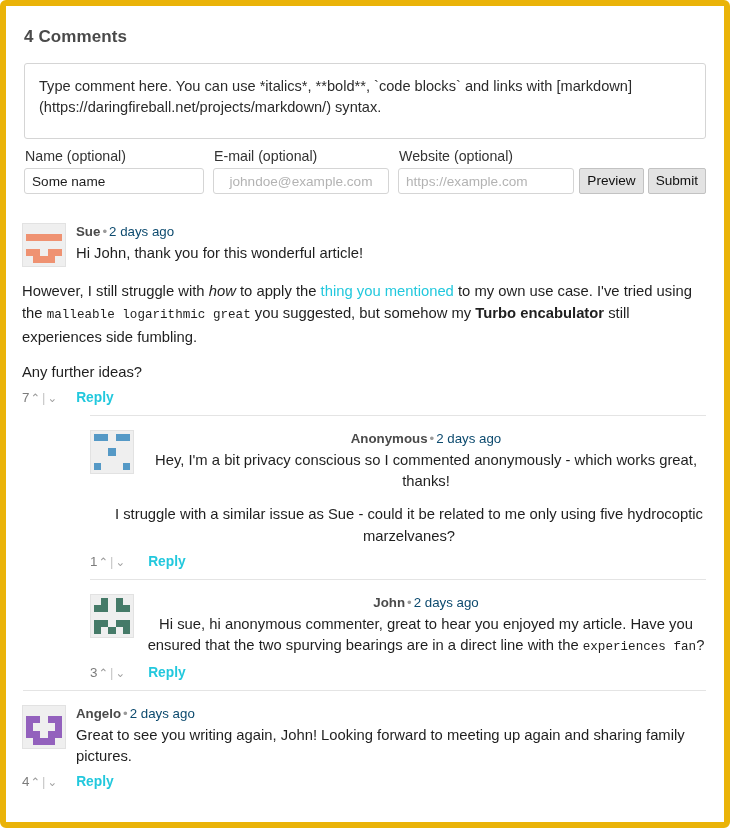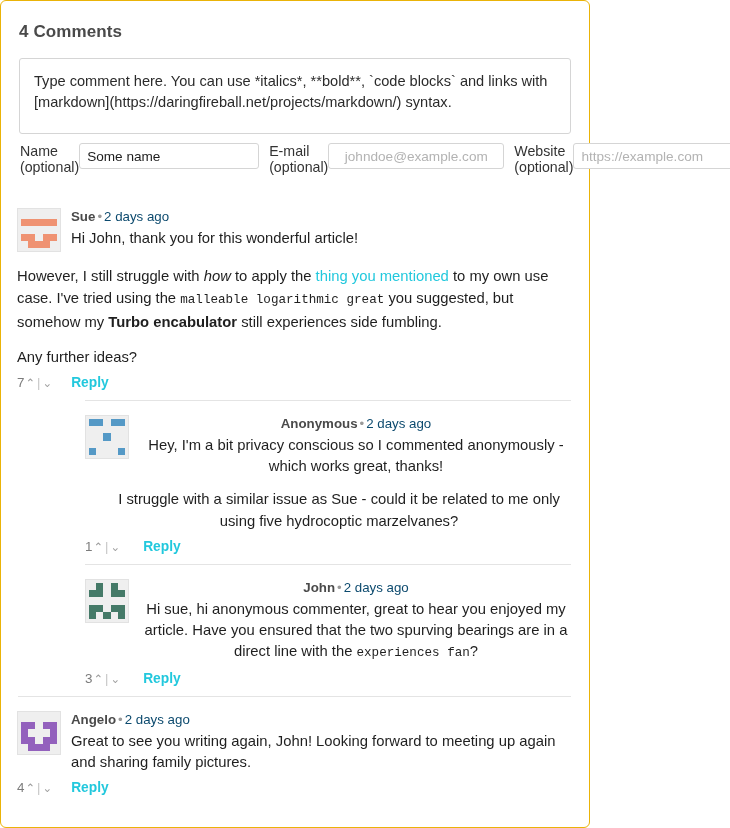--- a/index.html
+++ b/index.html
@@ -9,24 +9,24 @@
   }
   body {
     width: 730px;
     height: 828px;
     font-family: "Liberation Sans", sans-serif;
     color: #2e2e2e;
     overflow: hidden;
   }
   .page {
     position: relative;
-    width: 590px;
+    width: 730px;
     height: 828px;
     box-sizing: border-box;
-    border: 1px solid #eab308;
+    border: 6px solid #eab308;
     border-radius: 6px;
     background: #fff;
     padding: 0;
   }
   .inner {
     padding: 12px 16px 0 16px;
   }
 
   
   .comments-heading {
@@ -53,21 +53,21 @@
   }
 
   .fields-row {
     display: flex;
     align-items: flex-end;
     margin-top: 9px;
     padding: 0 2px;
   }
   .field {
     display: flex;
-    flex-direction: row;
+    flex-direction: column;
   }
   .field-label {
     font-size: 14.2px;
     color: #333;
     margin-bottom: 4px;
     padding-left: 1px;
   }
   .field-input {
     box-sizing: border-box;
     height: 26px;

